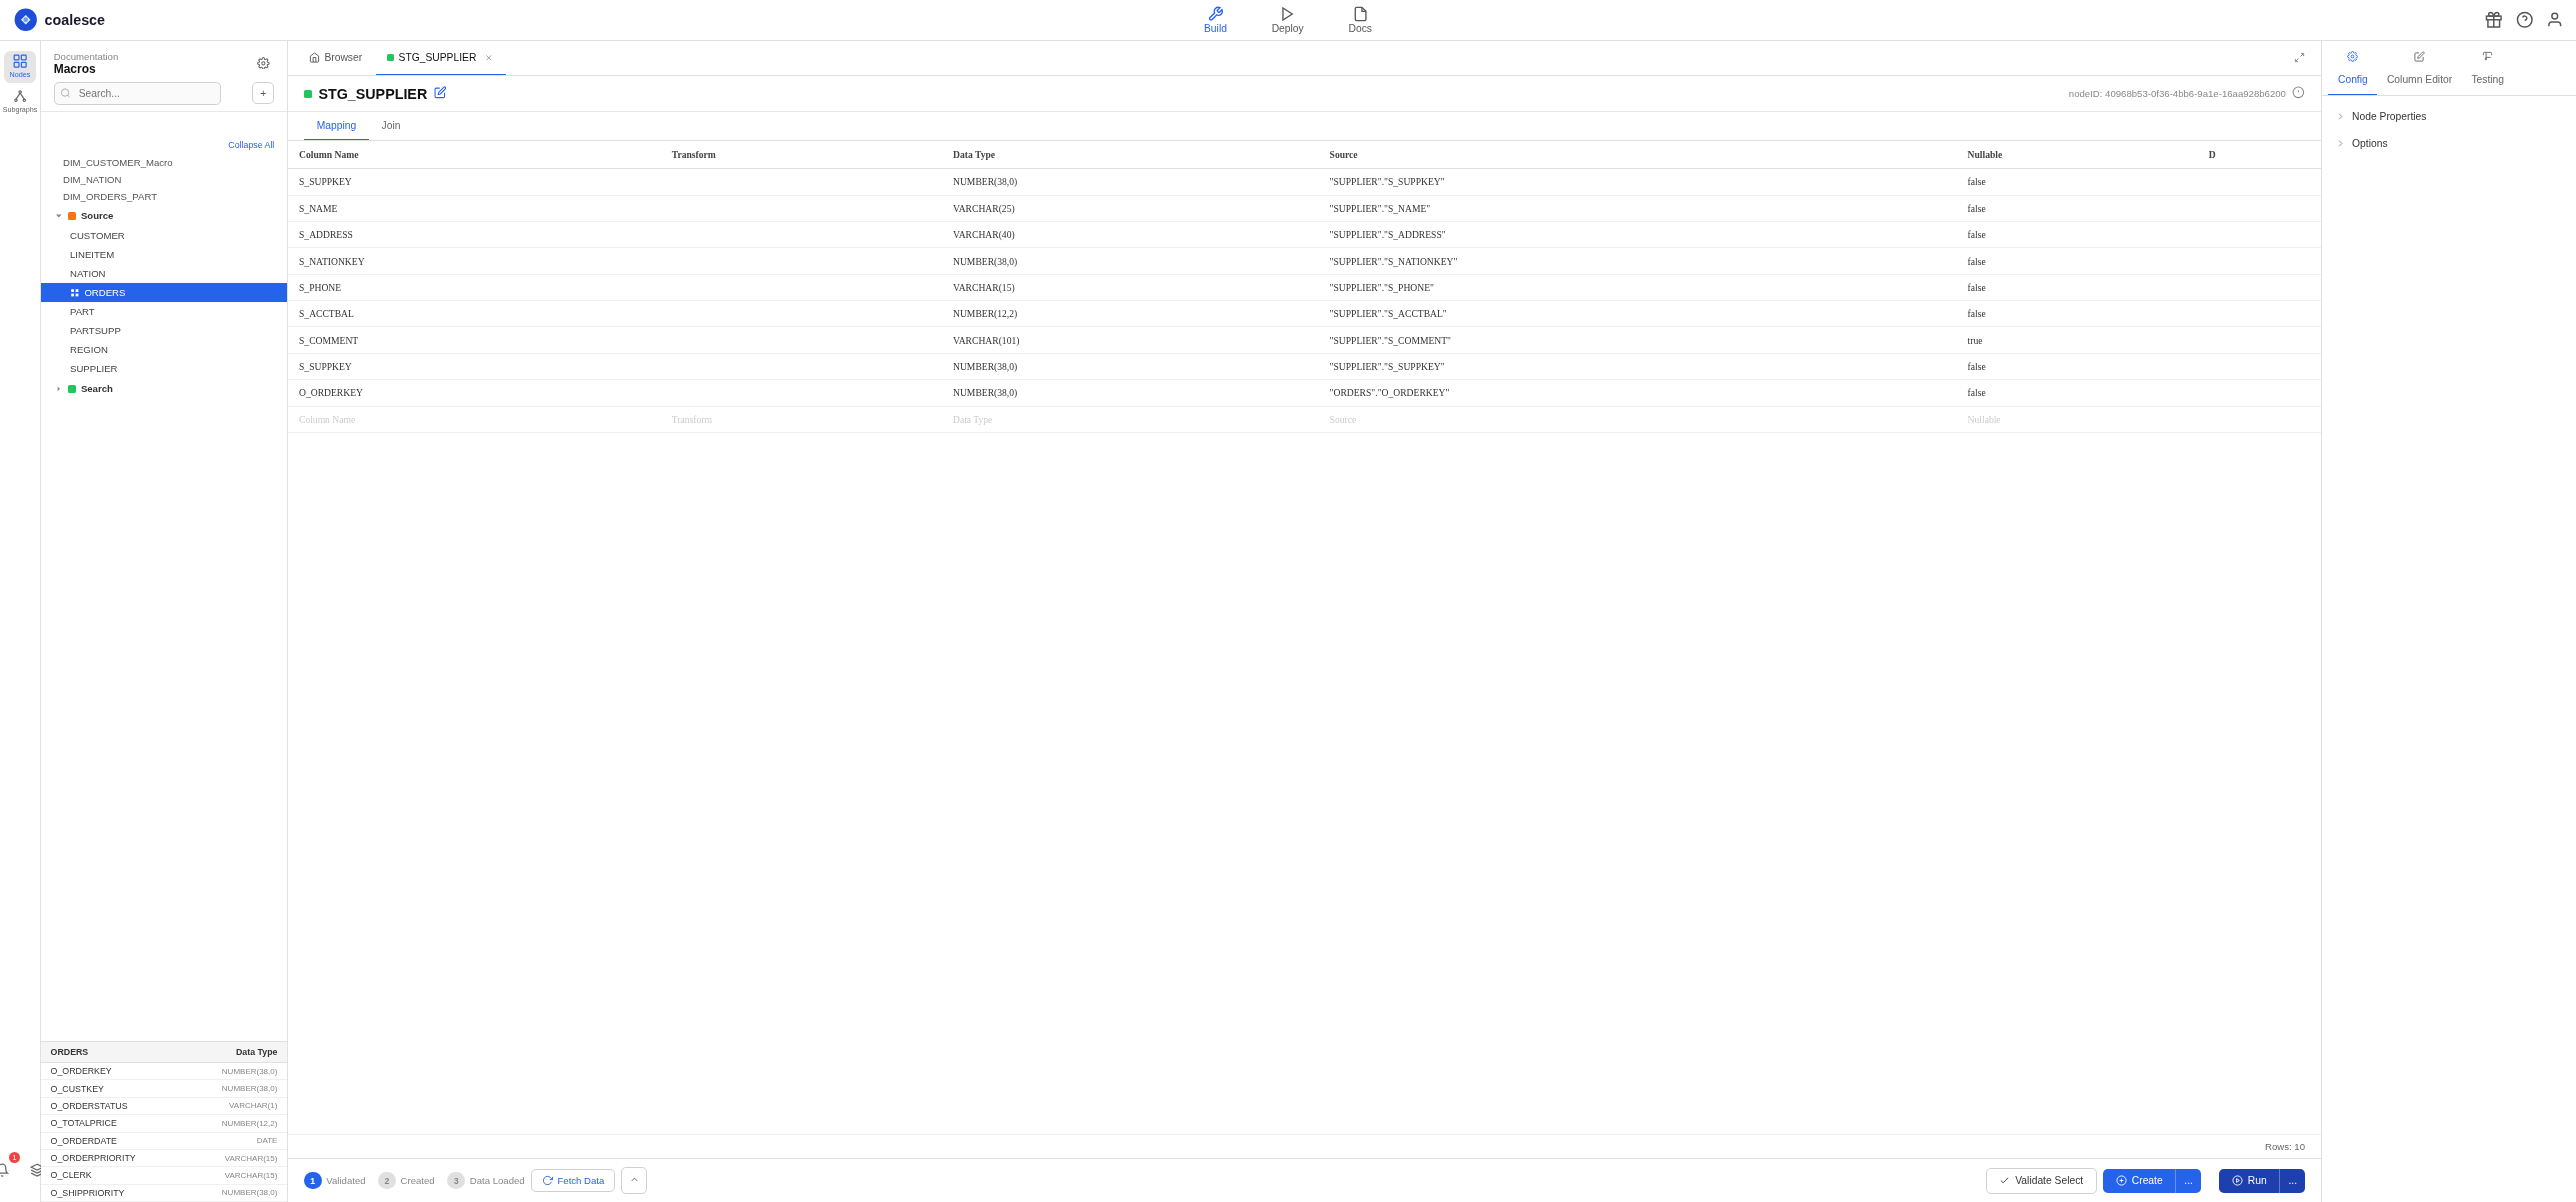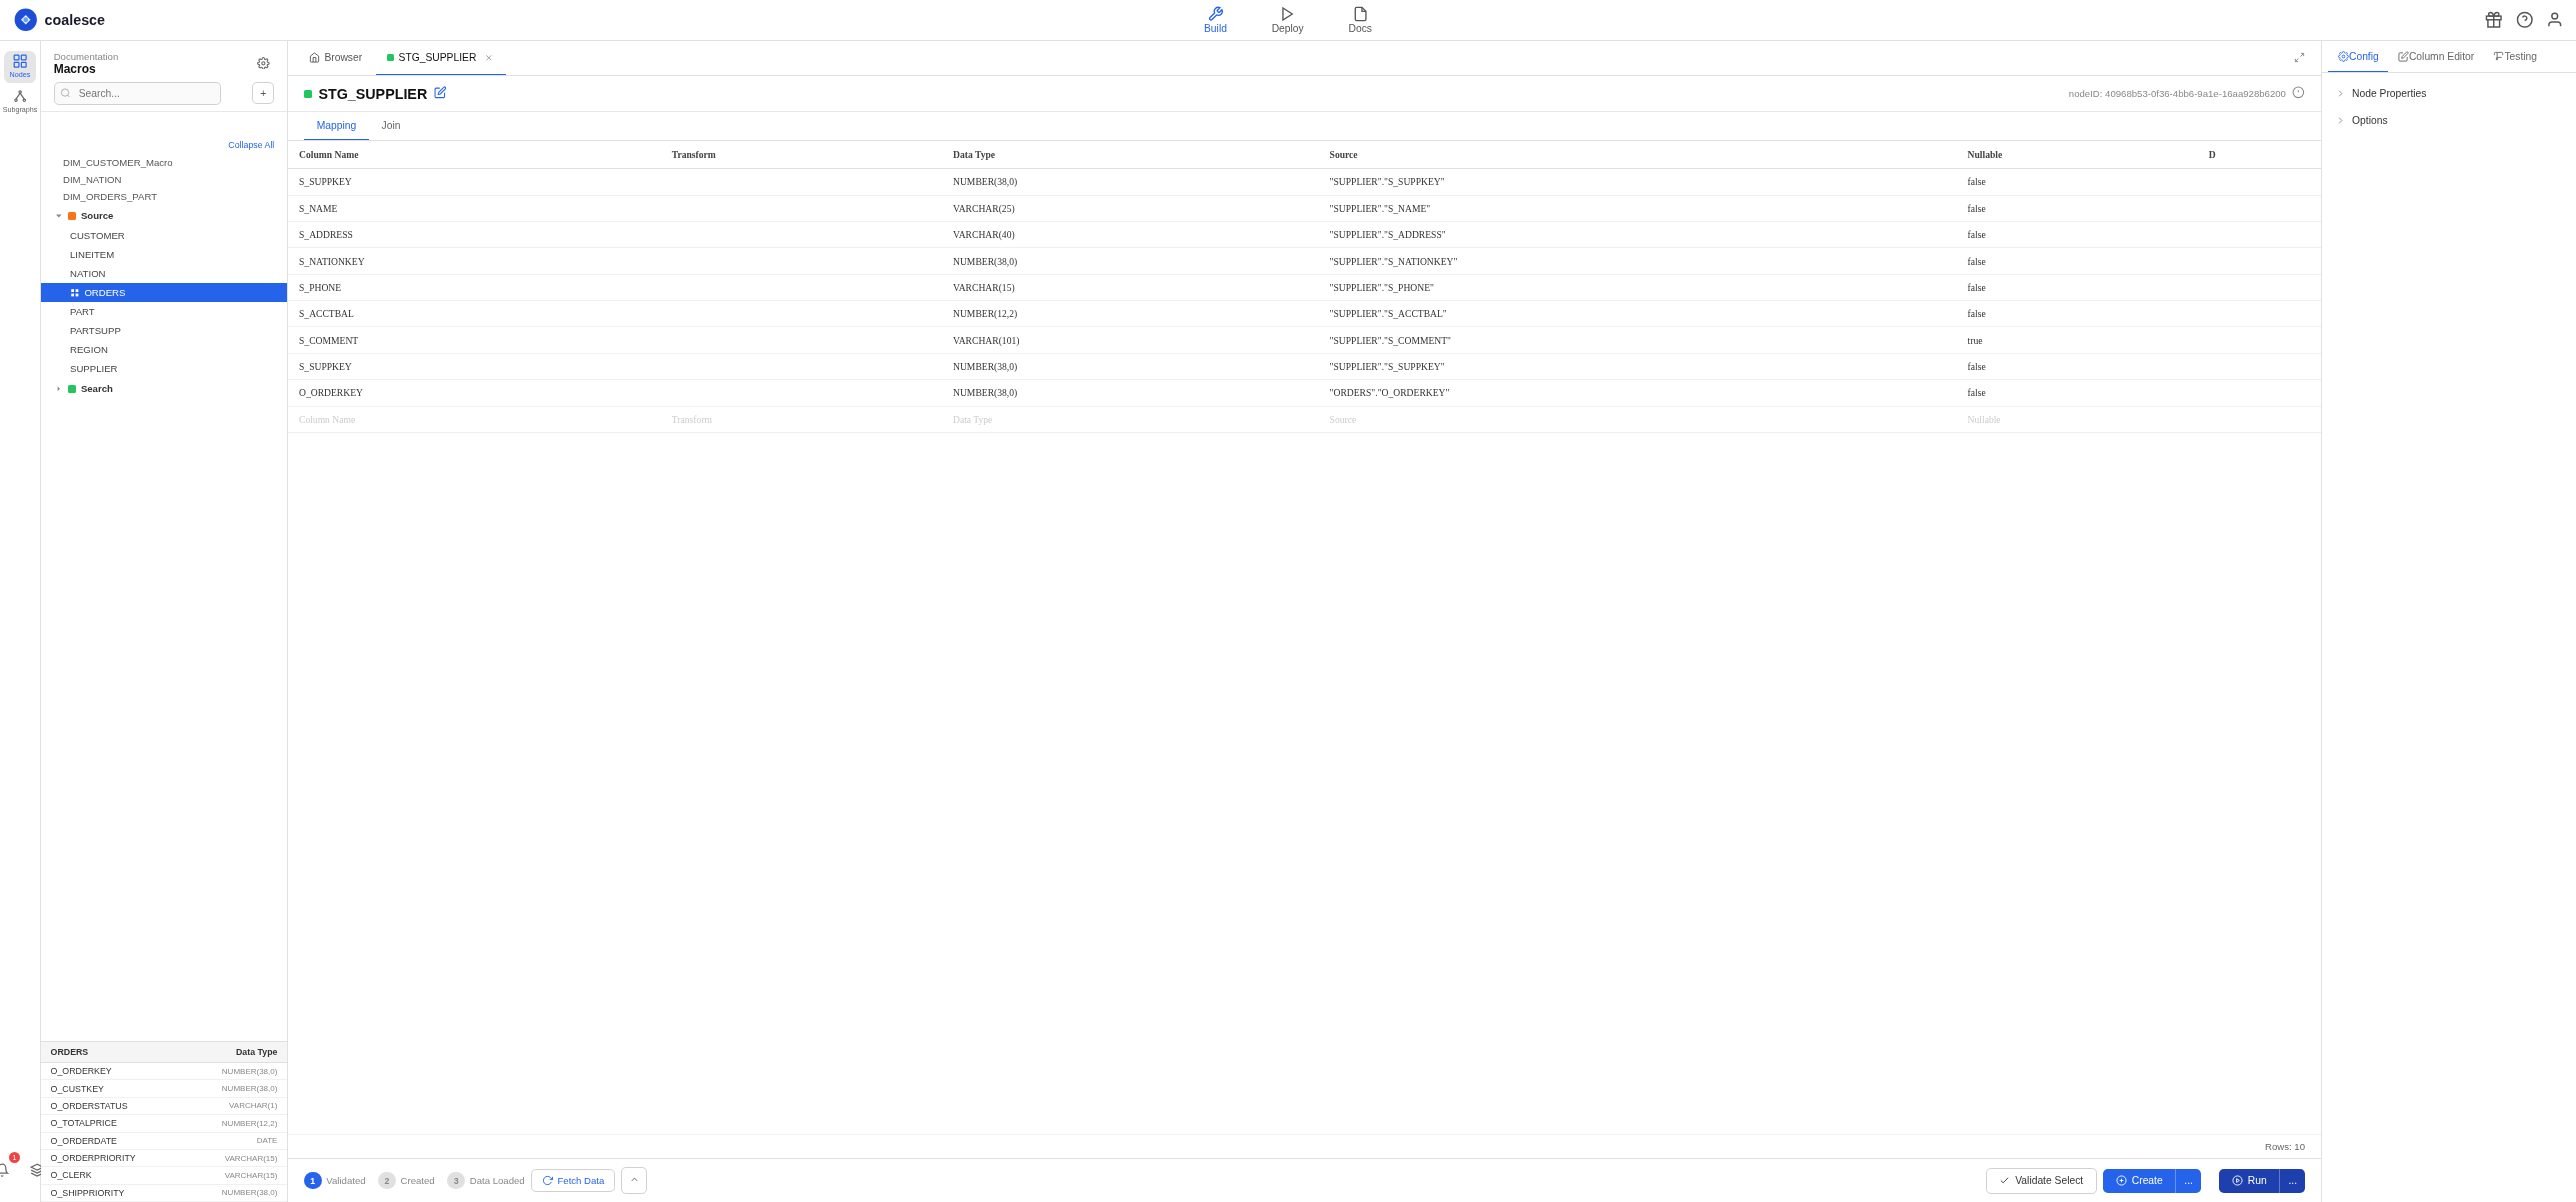--- a/index.html
+++ b/index.html
@@ -541,21 +541,23 @@
       border-bottom: 0.8px solid #e0e0e0;
       padding: 0 6.4px;
     }
     .right-tab {
       padding: 9.6px 9.6px;
       font-size: 10.3px;
       color: #666;
       cursor: pointer;
       border-bottom: 1.6px solid transparent;
       display: flex;
-      gap: 0;
+      align-items: center;
+      gap: 12px;
+      flex-direction: column;
     }
     .right-tab.active {
       color: #2563eb;
       border-bottom: 1.6px solid #2563eb;
       font-weight: 500;
     }
     .right-panel-body { padding: 6.4px 0; flex: 1; overflow-y: auto; }
     .right-section {
       display: flex;
       align-items: center;

